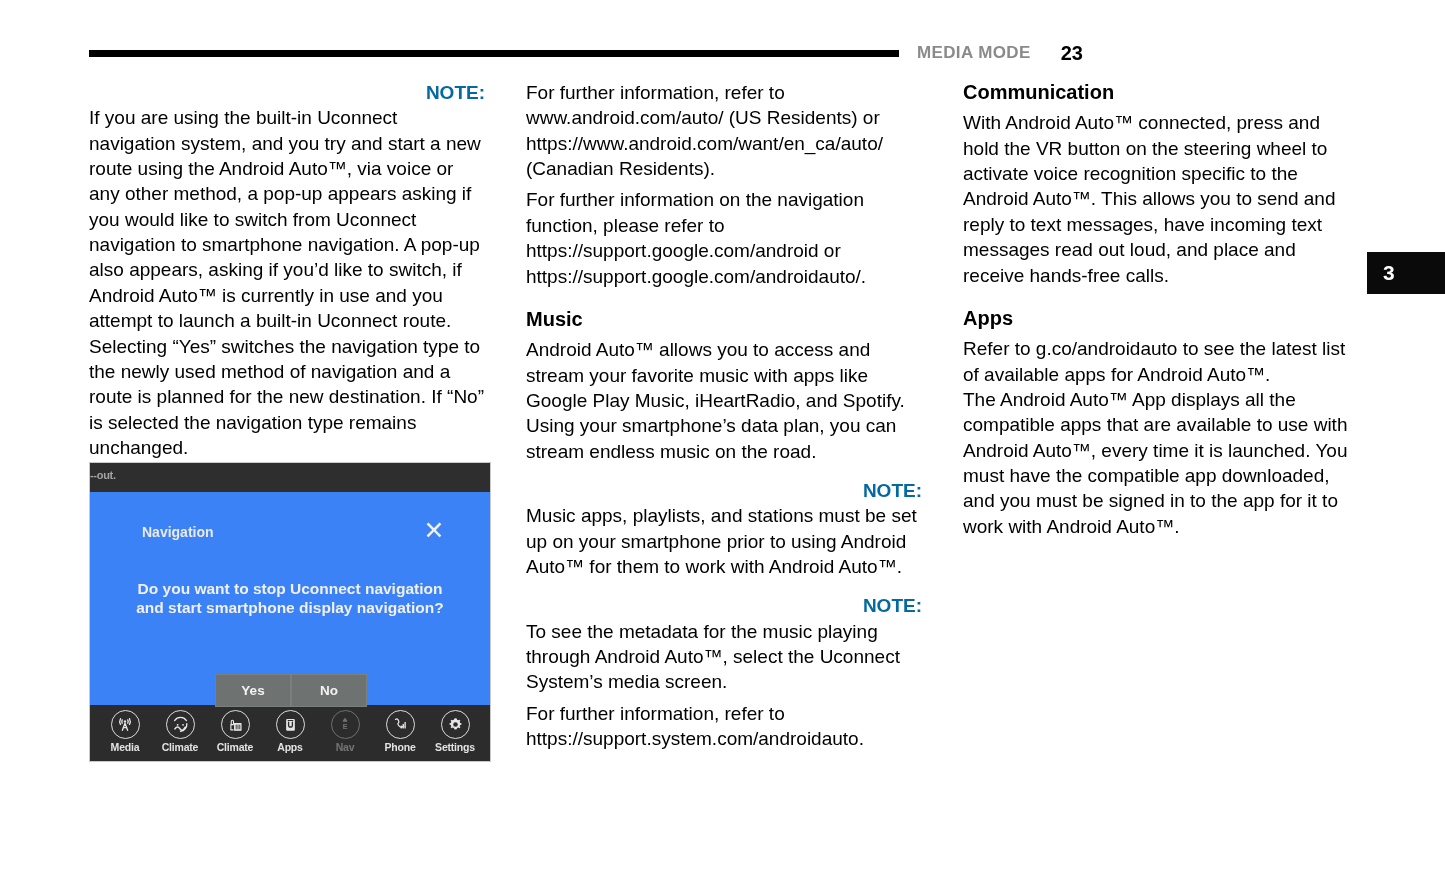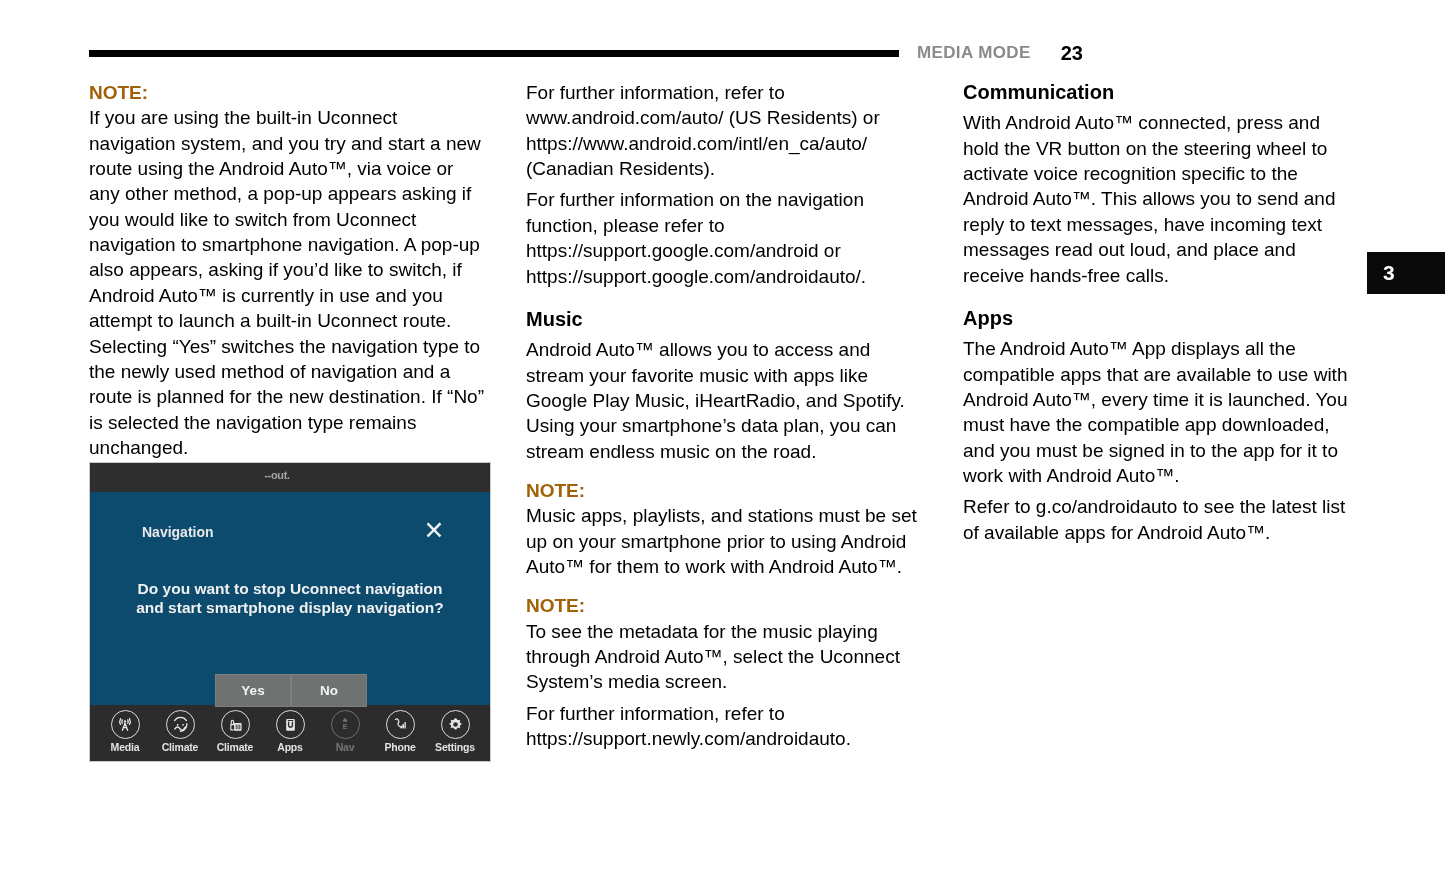--- a/index.html
+++ b/index.html
@@ -85,23 +85,24 @@
     color: #000000;
     line-height: 1.22;
     margin-top: 18px;
     margin-bottom: 6px;
   }
   .h2.first { margin-top: 0; }
 
   .note-label {
     font-size: 19px;
     font-weight: bold;
-    color: #a16207;
+    color: #0369a1;
     line-height: 1.33;
     margin-top: 14px;
+    text-align: right;
   }
   .note-label.first { margin-top: 0; }
 
   p.body {
     font-size: 19px;
     line-height: 1.335;
     color: #000000;
     margin-top: 6px;
   }
   p.body.tight { margin-top: 0; }
@@ -122,33 +123,32 @@
   .uc-statusbar {
     height: 29px;
     background: #2e2e2e;
     position: relative;
     flex: 0 0 auto;
   }
   .uc-status-text {
     position: absolute;
     left: 0; right: 0;
     top: 6px;
-    text-align: center;
     font-size: 11px;
     font-weight: bold;
     color: #b9b9b9;
     letter-spacing: -0.3px;
     opacity: 0.85;
     padding-right: 26px;
   }
 
   .uc-dialog {
     flex: 1 1 auto;
     position: relative;
-    background: #0c4a6e;
+    background: #3b82f6;
   }
   .uc-dialog-title {
     position: absolute;
     left: 52px;
     top: 32px;
     font-size: 14px;
     font-weight: bold;
     color: #e9e9e9;
   }
   .uc-close {
@@ -248,37 +248,37 @@
   </div>
 
   <div class="columns">
 
     <div class="col">
       <div class="note-label first">NOTE:</div>
       <p class="body tight">If you are using the built-in Uconnect navigation system, and you try and start a new route using the Android Auto™, via voice or any other method, a pop-up appears asking if you would like to switch from Uconnect navigation to smartphone navigation. A pop-up also appears, asking if you’d like to switch, if Android Auto™ is currently in use and you attempt to launch a built-in Uconnect route. Selecting “Yes” switches the navigation type to the newly used method of navigation and a route is planned for the new destination. If “No” is selected the navigation type remains unchanged.</p>
     </div>
 
     <div class="col">
-      <p class="body tight">For further information, refer to www.android.com/auto/ (US Residents) or https://www.android.com/intl/en_ca/auto/ (Canadian Residents).</p>
+      <p class="body tight">For further information, refer to www.android.com/auto/ (US Residents) or https://www.android.com/want/en_ca/auto/ (Canadian Residents).</p>
       <p class="body">For further information on the navigation function, please refer to https://support.google.com/android or https://support.google.com/androidauto/.</p>
       <div class="h2">Music</div>
       <p class="body tight">Android Auto™ allows you to access and stream your favorite music with apps like Google Play Music, iHeartRadio, and Spotify. Using your smartphone’s data plan, you can stream endless music on the road.</p>
       <div class="note-label">NOTE:</div>
       <p class="body tight">Music apps, playlists, and stations must be set up on your smartphone prior to using Android Auto™ for them to work with Android Auto™.</p>
       <div class="note-label">NOTE:</div>
       <p class="body tight">To see the metadata for the music playing through Android Auto™, select the Uconnect System’s media screen.</p>
-      <p class="body">For further information, refer to https://support.newly.com/androidauto.</p>
+      <p class="body">For further information, refer to https://support.system.com/androidauto.</p>
     </div>
 
     <div class="col">
       <div class="h2 first">Communication</div>
       <p class="body tight">With Android Auto™ connected, press and hold the VR button on the steering wheel to activate voice recognition specific to the Android Auto™. This allows you to send and reply to text messages, have incoming text messages read out loud, and place and receive hands-free calls.</p>
       <div class="h2">Apps</div>
+      <p class="body">Refer to g.co/androidauto to see the latest list of available apps for Android Auto™.</p>
       <p class="body tight">The Android Auto™ App displays all the compatible apps that are available to use with Android Auto™, every time it is launched. You must have the compatible app downloaded, and you must be signed in to the app for it to work with Android Auto™.</p>
-      <p class="body">Refer to g.co/androidauto to see the latest list of available apps for Android Auto™.</p>
     </div>
   </div>
 
   <div class="figure">
 
     <div class="uc-statusbar">
       <div class="uc-status-text">--out.</div>
     </div>
 
     <div class="uc-dialog">

